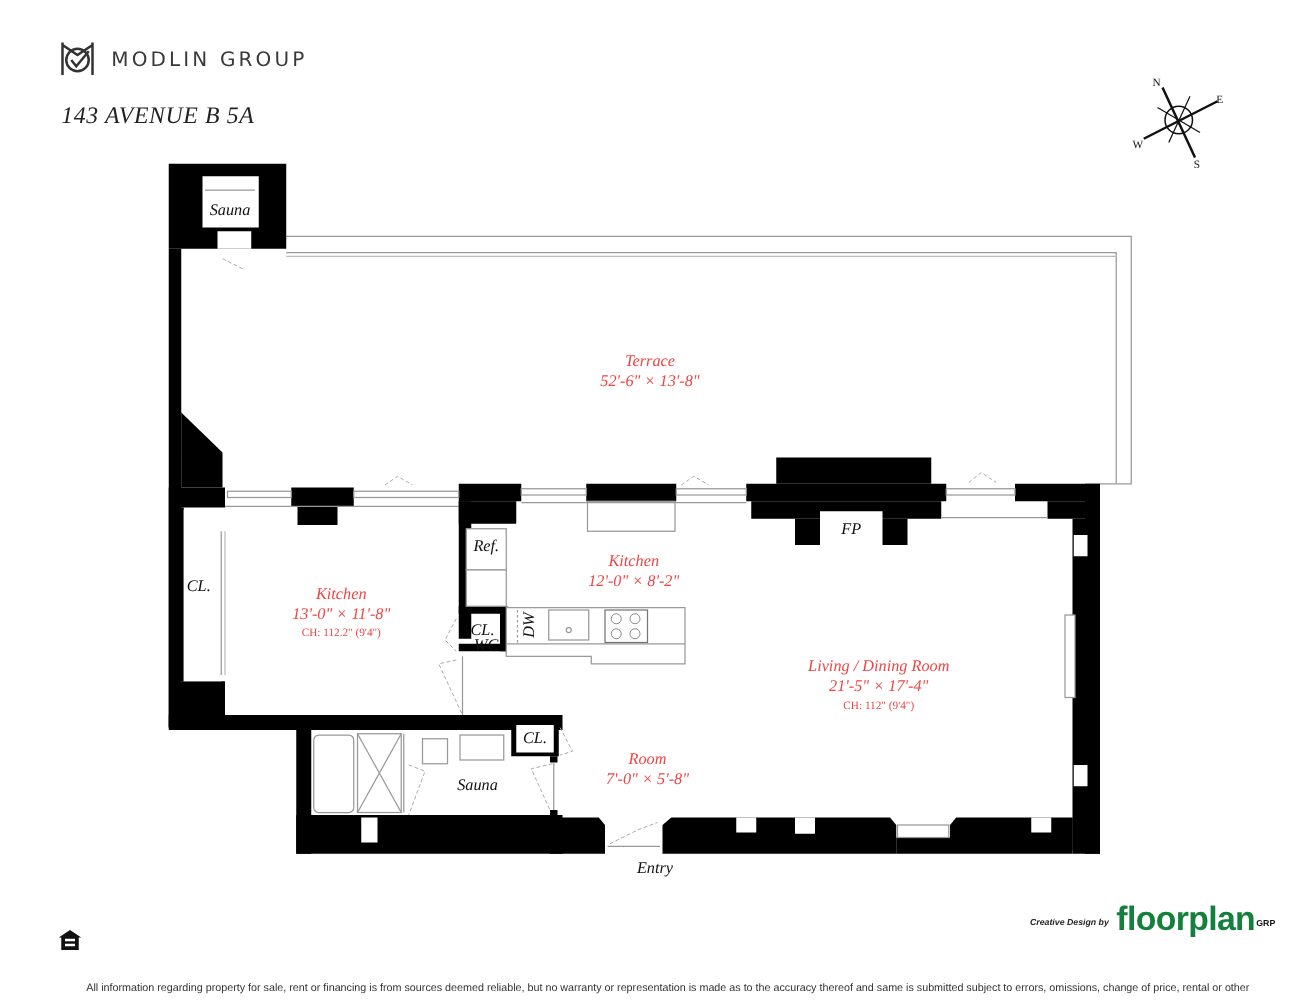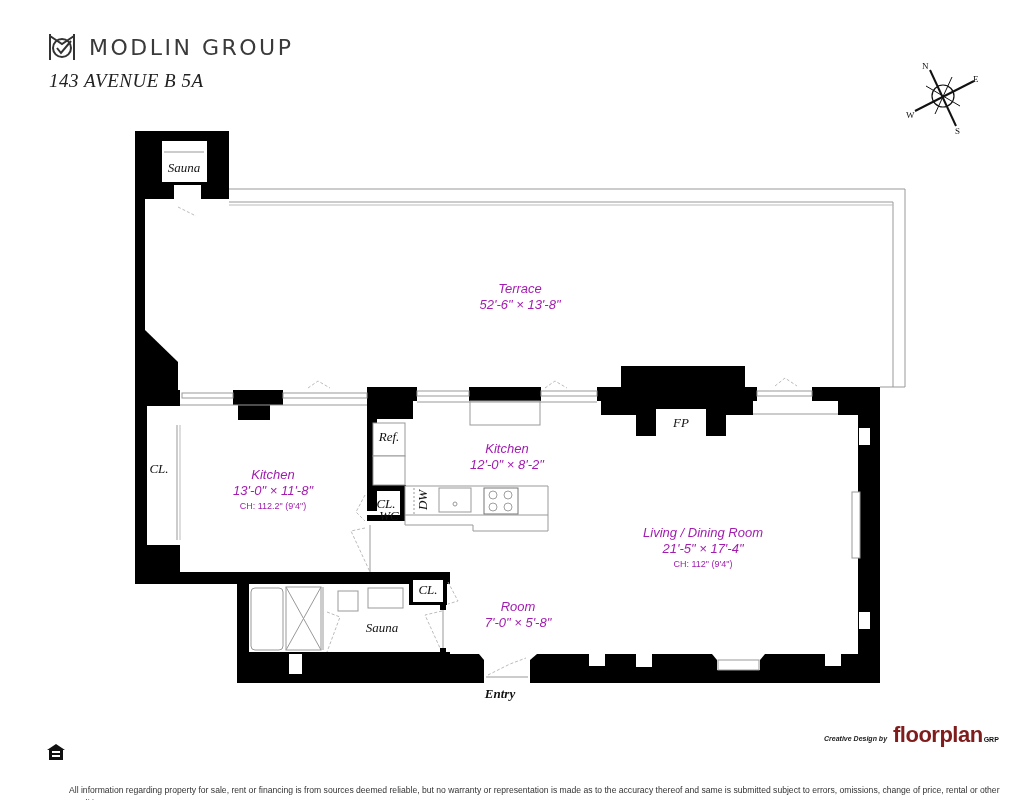--- a/index.html
+++ b/index.html
@@ -1,30 +1,30 @@
 <!DOCTYPE html>
 <html><head>
 <meta charset="utf-8">
 <style>
   html, body { margin: 0; padding: 0; background: #ffffff; }
   body { width: 1036px; height: 800px; position: relative; overflow: hidden; font-family: "Liberation Serif", serif; }
   .abs { position: absolute; }
   .brand { left: 47px; top: 32px; display: flex; align-items: center; }
-  .brand-text { font-family: "DejaVu Sans", sans-serif; font-size: 22px; letter-spacing: 2.5px; color: #3a3a3a; margin-left: 12px; text-align: center; }
-  .address { left: 49px; top: 70px; font-family: "Liberation Serif", serif; font-style: italic; font-size: 19px; color: #222; letter-spacing: 0.5px; }
+  .brand-text { font-family: "DejaVu Sans", sans-serif; font-size: 16px; letter-spacing: 2.5px; color: #3a3a3a; margin-left: 12px; text-align: center; }
+  .address { left: 49px; top: 82px; font-family: "Liberation Serif", serif; font-style: italic; font-size: 19px; color: #222; letter-spacing: 0.5px; }
   .compass { left: 900px; top: 56px; }
   .plan { left: 0; top: 0; }
-  .lbl { position: absolute; font-family: Liberation Sans, sans-serif; font-style: italic; color: #a21caf; text-align: center; white-space: nowrap; transform: translateX(-50%); }
+  .lbl { position: absolute; font-family: Liberation Serif, serif; font-style: italic; color: #ef4444; text-align: center; white-space: nowrap; transform: translateX(-50%); }
   .lbl .name { font-size: 13px; display: block; line-height: 16px; }
   .lbl .dim { font-size: 13px; display: block; line-height: 16px; }
   .lbl .ch { font-size: 9px; display: block; line-height: 14px; font-style: normal; font-variant: small-caps; }
   .small-lbl { position: absolute; font-family: "Liberation Serif", serif; font-style: italic; font-size: 13px; color: #111; transform: translate(-50%, -50%); white-space: nowrap; }
   .credit { left: 824px; top: 724px; display: flex; align-items: flex-end; }
   .credit-by { font-family: "Liberation Sans", sans-serif; font-style: italic; font-weight: bold; font-size: 7px; color: #222; margin-right: 6px; margin-bottom: 4px; }
-  .credit-logo { font-family: "Liberation Sans", sans-serif; font-weight: bold; font-size: 22px; color: #7f1d1d; letter-spacing: -0.5px; line-height: 22px; }
+  .credit-logo { font-family: "Liberation Sans", sans-serif; font-weight: bold; font-size: 27px; color: #15803d; letter-spacing: -0.5px; line-height: 22px; }
   .credit-grp { font-family: "Liberation Sans", sans-serif; font-weight: bold; font-size: 7px; color: #111; margin-bottom: 3px; margin-left: 1px; }
   .disclaimer { left: 47px; top: 784px; width: 960px; font-family: "Liberation Sans", sans-serif; font-size: 8.6px; color: #333; line-height: 13px; }
   .eho { position: absolute; left: 47px; top: 744px; }
   .disc-line1 { padding-left: 22px; display: block; }
 </style>
 </head>
 <body>
 
 <div class="abs brand">
   <svg width="30" height="30" viewBox="0 0 30 30">
@@ -226,21 +226,21 @@
 </div>
 
 <div class="small-lbl" style="left:428px; top:590px;">CL.</div>
 <div class="small-lbl" style="left:382px; top:628px;">Sauna</div>
 
 <div class="lbl" style="left:518px; top:599px;">
   <span class="name">Room</span>
   <span class="dim">7'-0" × 5'-8"</span>
 </div>
 
-<div class="small-lbl" style="left:500px; top:694px;font-weight:bold;">Entry</div>
+<div class="small-lbl" style="left:524px; top:694px;">Entry</div>
 
 <div class="abs credit">
   <span class="credit-by">Creative Design by</span>
   <span class="credit-logo">floorplan</span>
   <span class="credit-grp">GRP</span>
 </div>
 
 <svg class="eho" width="18" height="16" viewBox="0 0 18 16">
   <polygon points="9,0 18,6 16,6 16,16 2,16 2,6 0,6" fill="#111"></polygon>
   <rect x="5" y="7" width="8" height="2" fill="#fff"></rect>

